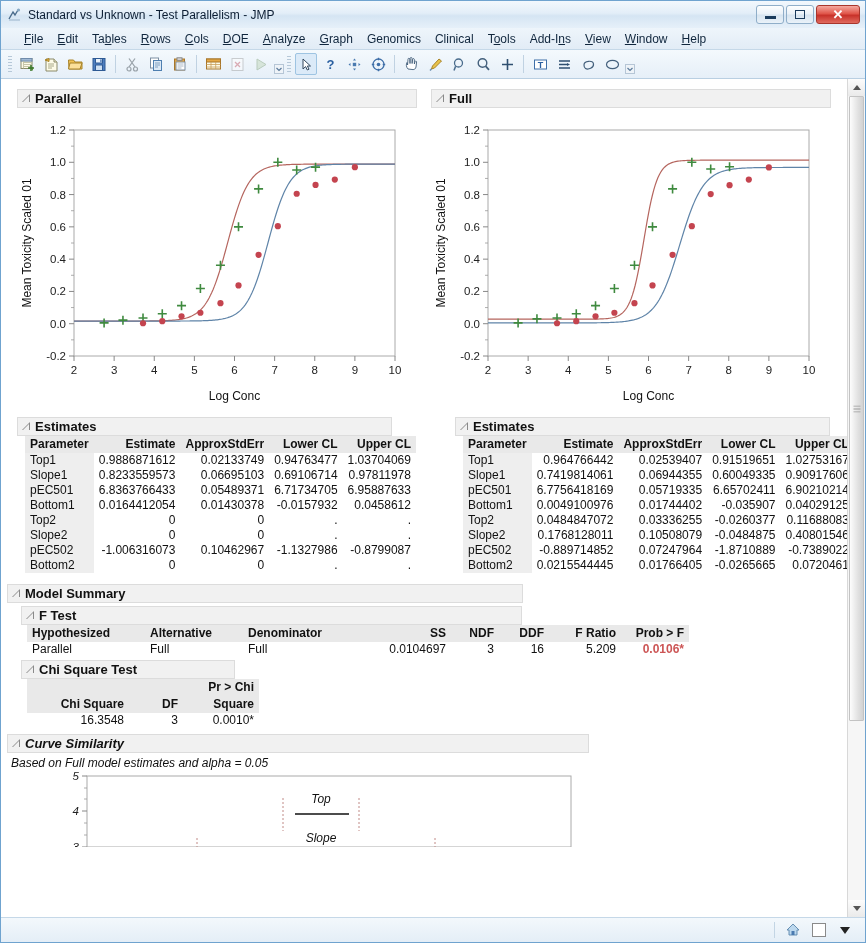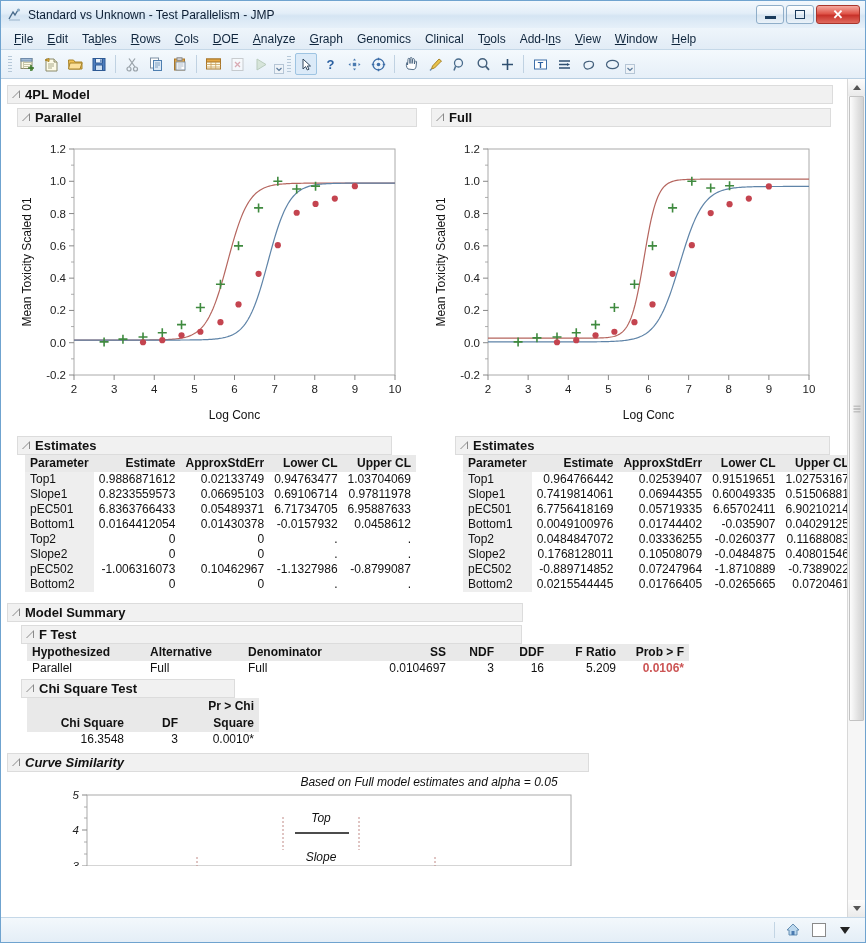--- a/index.html
+++ b/index.html
@@ -56,21 +56,21 @@
   }
   .glyph-min { display:block; width:11px; height:3px; background:#1a3b5c; margin-top:6px;}
   .glyph-max { display:block; width:10px; height:9px; border:1.5px solid #1a3b5c; box-sizing:border-box;}
   .glyph-close { font-size: 13px; font-weight: bold; line-height: 1; }
 
   
   .menubar {
     height: 21px; flex: 0 0 21px;
     display: flex; align-items: center;
     background: linear-gradient(180deg,#eef5fb 0%, #e2ecf6 100%);
-    padding-left: 6px;
+    padding-left: 16px;
     border-bottom: 1px solid #c5d8e8;
   }
   .menu-item {
     font-size: 12px; color: #10263d;
     padding: 2px 7px;
     white-space: nowrap;
   }
   .menu-item u { text-decoration: underline; }
 
   
@@ -157,21 +157,21 @@
     font-size: 12px;
   }
   .jtable th.lead { text-align: left; }
   .jtable td {
     text-align: right; padding: 0px 5px 1px 5px;
     white-space: nowrap; font-size: 12px;
   }
   .jtable td.lead { text-align: left; background:#eeeeee; }
   .sig { color: #cc5555; font-weight: bold; }
 
-  .small-note { font-size: 12px; color:#111; margin: 3px 0 2px 4px; text-align: center; }
+  .small-note { font-size: 12px; color:#111; margin: 3px 0 2px 4px; }
 
   
   .vscroll {
     width: 17px; flex: 0 0 17px;
     background: #f0f0f0;
     border-left: 1px solid #d8d8d8;
     display: flex; flex-direction: column;
     position: relative;
   }
   .vs-arrow {
@@ -427,24 +427,20 @@
       <svg width="10" height="10" viewBox="0 0 10 10">
           <rect x="0.5" y="0.5" width="9" height="9" fill="#eef3f8" stroke="#b6c6d6"></rect>
           <path d="M2.5 4l2.5 2.5L7.5 4" stroke="#5a7a9a" fill="none" stroke-width="1.2"></path>
         </svg>
     </div>
   </div>
 
   <div class="content-wrap">
     <div class="content">
 
-      <div class="outline-head" style="width:826px;">
-        <span class="tri-outer"></span>
-        <span class="outline-title">4PL Model</span>
-      </div>
 
       <div class="panel-row" style="margin-top:4px;">
 
         <div class="chart-panel">
           <div class="outline-head" style="width:400px;margin-left:10px;">
             <span class="tri-outer"></span>
             <span class="outline-title">Parallel</span>
           </div>
           <div class="chart-box" id="chart-0" style="margin-left:10px;"><svg width="390" height="300" viewBox="0 0 390 300">
                 <rect x="0" y="0" width="390" height="300" fill="#ffffff"></rect>
@@ -699,21 +695,21 @@
                   <td class="">0.964766442</td>
                   <td class="">0.02539407</td>
                   <td class="">0.91519651</td>
                   <td class="">1.02753167</td>
                 </tr>
                 <tr>
                   <td class="lead">Slope1</td>
                   <td class="">0.7419814061</td>
                   <td class="">0.06944355</td>
                   <td class="">0.60049335</td>
-                  <td class="">0.51506881</td>
+                  <td class="">0.90917606</td>
                 </tr>
                 <tr>
                   <td class="lead">pEC501</td>
                   <td class="">6.7756418169</td>
                   <td class="">0.05719335</td>
                   <td class="">6.65702411</td>
                   <td class="">6.90210214</td>
                 </tr>
                 <tr>
                   <td class="lead">Bottom1</td>

